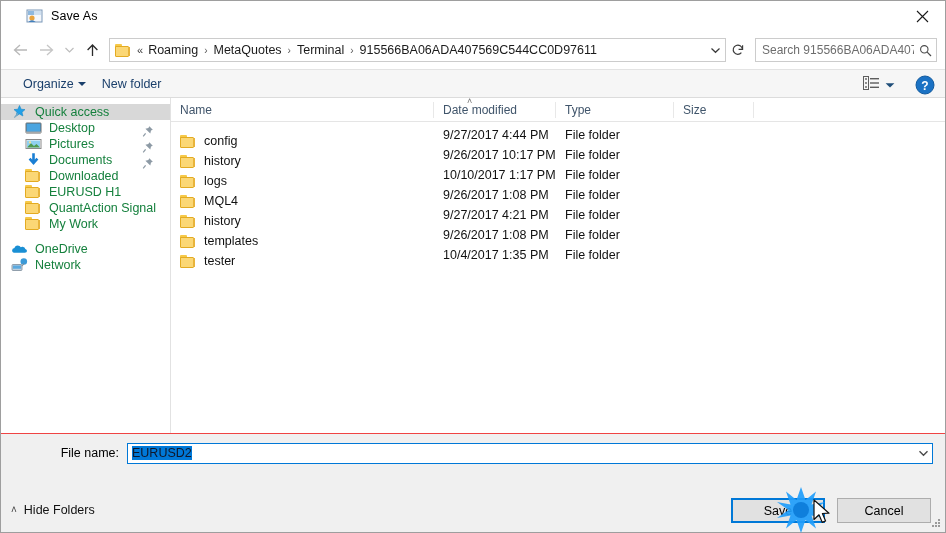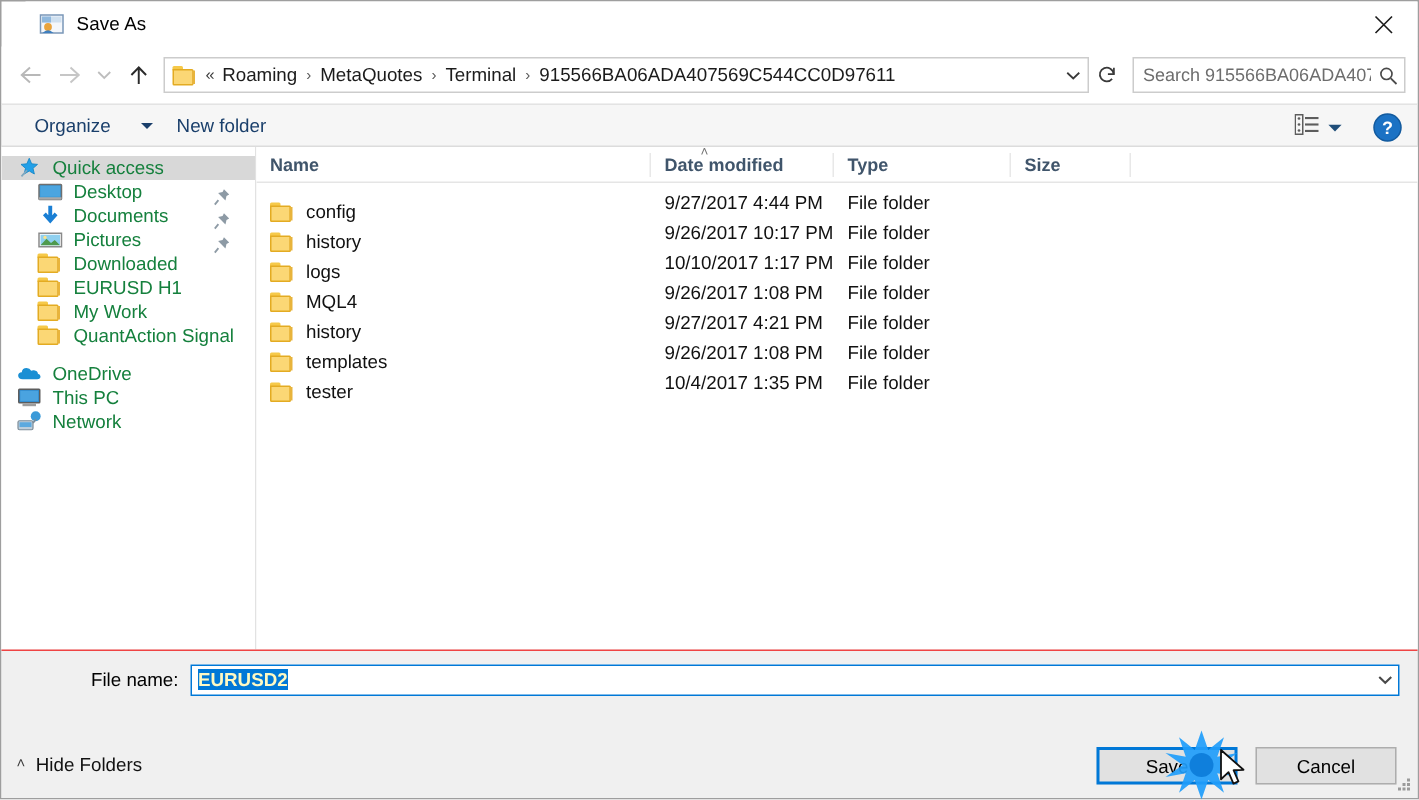--- a/index.html
+++ b/index.html
@@ -177,21 +177,21 @@
     padding-left: 14px;
     box-sizing: border-box;
     position: relative;
   }
   .cmd-item {
     font-size: 12.5px;
     color: #1a3f6b;
     padding: 3px 8px;
     display: flex;
     align-items: center;
-    gap: 20px;
+    gap: 4px;
   }
   .cmd-caret {
     width: 0; height: 0;
     border-left: 4px solid transparent;
     border-right: 4px solid transparent;
     border-top: 4px solid #1a3f6b;
   }
   .cmd-right {
     position: absolute;
     right: 10px;
@@ -310,21 +310,20 @@
     font-size: 12px;
     color: #40556b;
     padding-left: 9px;
     box-sizing: border-box;
     border-right: 1px solid #e8e8e8;
     height: 16px;
     display: flex;
     align-items: center;
     overflow: hidden;
     white-space: nowrap;
-    font-weight: bold;
   }
   .col.c-name { width: 263px; }
   .col.c-date { width: 122px; }
   .col.c-type { width: 118px; }
   .col.c-size { width: 80px; text-align: center; }
 
   .rows { flex: 1 1 auto; overflow: hidden; padding-top: 3px; }
   .row {
     height: 20px;
     display: flex;
@@ -397,23 +396,22 @@
   .combo-text {
     padding-left: 4px;
     font-size: 12.5px;
     color: #000;
     flex: 1 1 auto;
     overflow: hidden;
     white-space: nowrap;
   }
   .combo-text .sel {
     background: #0078d7;
-    color: #fef9c3;
+    color: #0f172a;
     padding: 1px 0px;
-    font-weight: bold;
   }
   .combo-arrow {
     width: 18px;
     display: flex;
     align-items: center;
     justify-content: center;
     flex: 0 0 auto;
   }
 
   
@@ -642,42 +640,42 @@
           <svg width="12" height="13" viewBox="0 0 12 13">
             <path d="M7.3 1.2 L10.8 4.7 L9 5.6 L8.3 8.6 L3.4 3.7 L6.4 3 Z" fill="#8d9aa5"></path>
             <path d="M3.6 8.4 L1.2 11.4" stroke="#8d9aa5" stroke-width="1.2"></path>
           </svg>
         </span>
       </div>
 
       <div class="side-row indent1">
         <span class="side-ico">
           <svg width="17" height="16" viewBox="0 0 17 16">
-            <path d="M8.5 1.2 L8.5 9.5 M4.6 6.6 L8.5 11 L12.4 6.6" stroke="#1a7fd4" stroke-width="2.6" fill="none"></path>
-          </svg>
-        </span>
-        <span class="side-label">Documents</span>
+            <rect x="1" y="3.5" width="15" height="9" fill="#ffffff" stroke="#8a8a8a" stroke-width="1"></rect>
+            <rect x="2" y="4.5" width="13" height="7" fill="#8fd0ef"></rect>
+            <path d="M2 11.5 L6 7.2 L9 10 L11.5 8 L15 11.5 Z" fill="#4e9a4e"></path>
+            <circle cx="5" cy="6.3" r="1.1" fill="#fbe38b"></circle>
+          </svg>
+        </span>
+        <span class="side-label">Pictures</span>
         <span class="pin">
           <svg width="12" height="13" viewBox="0 0 12 13">
             <path d="M7.3 1.2 L10.8 4.7 L9 5.6 L8.3 8.6 L3.4 3.7 L6.4 3 Z" fill="#8d9aa5"></path>
             <path d="M3.6 8.4 L1.2 11.4" stroke="#8d9aa5" stroke-width="1.2"></path>
           </svg>
         </span>
       </div>
 
       <div class="side-row indent1">
         <span class="side-ico">
           <svg width="17" height="16" viewBox="0 0 17 16">
-            <rect x="1" y="3.5" width="15" height="9" fill="#ffffff" stroke="#8a8a8a" stroke-width="1"></rect>
-            <rect x="2" y="4.5" width="13" height="7" fill="#8fd0ef"></rect>
-            <path d="M2 11.5 L6 7.2 L9 10 L11.5 8 L15 11.5 Z" fill="#4e9a4e"></path>
-            <circle cx="5" cy="6.3" r="1.1" fill="#fbe38b"></circle>
-          </svg>
-        </span>
-        <span class="side-label">Pictures</span>
+            <path d="M8.5 1.2 L8.5 9.5 M4.6 6.6 L8.5 11 L12.4 6.6" stroke="#1a7fd4" stroke-width="2.6" fill="none"></path>
+          </svg>
+        </span>
+        <span class="side-label">Documents</span>
         <span class="pin">
           <svg width="12" height="13" viewBox="0 0 12 13">
             <path d="M7.3 1.2 L10.8 4.7 L9 5.6 L8.3 8.6 L3.4 3.7 L6.4 3 Z" fill="#8d9aa5"></path>
             <path d="M3.6 8.4 L1.2 11.4" stroke="#8d9aa5" stroke-width="1.2"></path>
           </svg>
         </span>
       </div>
 
       <div class="side-row indent1">
         <span class="side-ico">
@@ -702,55 +700,45 @@
       </div>
 
       <div class="side-row indent1">
         <span class="side-ico">
           <span class="folder">
               <span class="tab"></span>
               <span class="body"></span>
               <span class="shade"></span>
             </span>
         </span>
-        <span class="side-label">My Work</span>
+        <span class="side-label">QuantAction Signal</span>
       </div>
 
       <div class="side-row indent1">
         <span class="side-ico">
           <span class="folder">
               <span class="tab"></span>
               <span class="body"></span>
               <span class="shade"></span>
             </span>
         </span>
-        <span class="side-label">QuantAction Signal</span>
+        <span class="side-label">My Work</span>
       </div>
 
       <div class="side-gap"></div>
 
       <div class="side-row root">
         <span class="side-ico">
           <svg width="17" height="16" viewBox="0 0 17 16">
             <path d="M4.2 11.8 Q1.1 11.8 1.1 9.4 Q1.1 7.3 3.5 7.1 Q3.9 4.4 6.7 4.4 Q8.9 4.4 9.8 6.2 Q10.6 5.6 11.7 5.8 Q14 6.1 14.3 8.1 Q16 8.5 16 10 Q16 11.8 13.8 11.8 Z" fill="#1a8fd4"></path>
           </svg>
         </span>
         <span class="side-label">OneDrive</span>
       </div>
 
-      <div class="side-row root">
-        <span class="side-ico">
-          <svg width="17" height="16" viewBox="0 0 17 16">
-            <rect x="1.5" y="2.5" width="14" height="9" rx="0.5" fill="#2f88cc" stroke="#5d5d5d" stroke-width="1"></rect>
-            <rect x="2.5" y="3.5" width="12" height="7" fill="#4aa3e0"></rect>
-            <rect x="4" y="12" width="9" height="1.8" fill="#9d9d9d"></rect>
-          </svg>
-        </span>
-        <span class="side-label">This PC</span>
-      </div>
 
       <div class="side-row root">
         <span class="side-ico">
           <svg width="17" height="16" viewBox="0 0 17 16">
             <rect x="1" y="7.5" width="10" height="6" rx="1" fill="#bfcfdc" stroke="#7b8c99" stroke-width="0.8"></rect>
             <rect x="2" y="8.5" width="8" height="3.2" fill="#5ba9df"></rect>
             <circle cx="12.8" cy="4.5" r="3.3" fill="#3b9ad8"></circle>
             <path d="M11 9 L13 6.5" stroke="#7b8c99" stroke-width="1.2"></path>
           </svg>
         </span>

